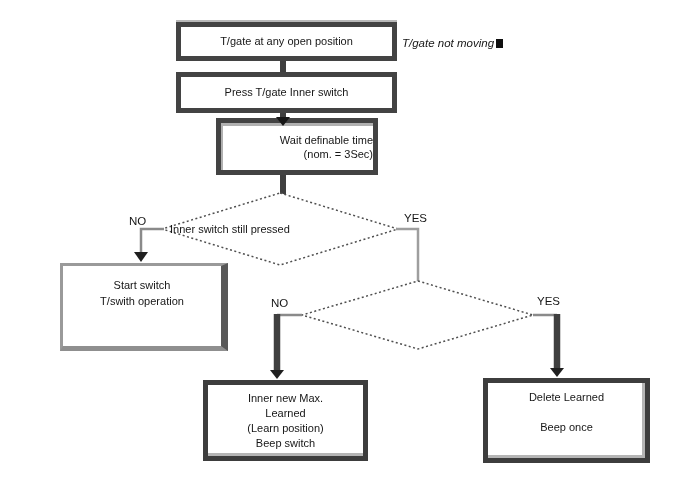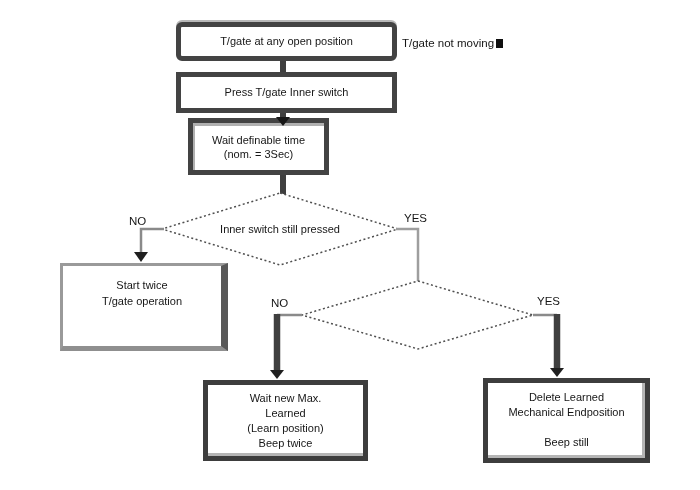--- a/index.html
+++ b/index.html
@@ -6,37 +6,37 @@
   #stage{position:relative;width:700px;height:490px;background:#ffffff;overflow:hidden;
          font-family:"Liberation Sans",sans-serif;color:#161616;}
   #wires{position:absolute;left:0;top:0;z-index:0;}
   .box{position:absolute;background:#fff;box-sizing:border-box;display:flex;flex-direction:column;
        align-items:center;justify-content:center;text-align:center;font-size:11px;color:#161616;z-index:1;}
   .thick{border:5px solid #434343;}
   .ln{line-height:15px;min-height:15px;white-space:nowrap;}
   .ln14{line-height:14px;min-height:14px;white-space:nowrap;}
   .ln16{line-height:16px;min-height:16px;white-space:nowrap;}
   .label{position:absolute;font-size:11.5px;white-space:nowrap;z-index:2;color:#161616;}
-  .dtext{position:absolute;width:220px;text-align:center;font-size:11px;z-index:2;white-space:nowrap;}
+  .dtext{position:absolute;width:220px;font-size:11px;z-index:2;white-space:nowrap;}
   .sq{display:inline-block;width:7px;height:9px;background:#0f0f0f;margin-left:2px;vertical-align:-1px;}
   .arrow-into-box{position:absolute;left:276px;top:117px;width:0;height:0;z-index:3;
        border-left:7px solid transparent;border-right:7px solid transparent;border-top:9px solid #161616;}
-  #box-start{left:176px;top:22px;width:221px;height:39px;box-shadow:0 -2px 0 #b8b8b8;border-radius:6px;}
+  #box-start{left:176px;top:22px;width:221px;height:39px;box-shadow:0 -2px 0 #b8b8b8;}
   #box-press{left:176px;top:72px;width:221px;height:41px;}
-  #box-wait{left:188px;top:118px;width:141px;height:57px;
-            box-shadow:inset 0 3px 0 #b0b0b0,inset 2px 0 0 #b0b0b0;}
+  #box-wait{left:216px;top:118px;width:162px;height:57px;
+            box-shadow:inset 0 3px 0 #b0b0b0,inset 2px 0 0 #b0b0b0;align-items:flex-end;}
   #box-normal{left:60px;top:263px;width:168px;height:88px;border:3px solid #9a9a9a;
             border-right:7px solid #585858;border-bottom:5px solid #8f8f8f;
             justify-content:flex-start;padding-top:11px;}
   #box-learn{left:203px;top:380px;width:165px;height:81px;border:5px solid #3d3d3d;
             box-shadow:inset 0 -3px 0 #b5b5b5;justify-content:flex-start;padding-top:6px;}
   #box-delete{left:483px;top:378px;width:167px;height:85px;border:5px solid #3d3d3d;
             box-shadow:inset 0 -3px 0 #b5b5b5,inset -3px 0 0 #b5b5b5;
             justify-content:flex-start;padding-top:7px;}
-  #note-start{left:402px;top:37px;}
+  #note-start{left:402px;top:37px;font-style:italic;}
   #d1-text{left:170px;top:223px;}
   #d2-text{left:308px;top:309px;}
   #no1{left:129px;top:215px;}
   #yes1{left:404px;top:212px;}
   #no2{left:271px;top:297px;}
   #yes2{left:537px;top:295px;}
 </style>
 </head>
 <body>
 
@@ -83,34 +83,33 @@
   <div id="box-wait" class="box thick">
     <div class="ln14">Wait definable time</div>
     <div class="ln14">(nom. = 3Sec)</div>
   </div>
 
   <div id="d1-text" class="dtext">Inner switch still pressed</div>
   <div id="no1" class="label">NO</div>
   <div id="yes1" class="label">YES</div>
 
   <div id="box-normal" class="box">
-    <div class="ln16">Start twice</div>
-    <div class="ln16">T/gate operation</div>
+    <div class="ln16">Start switch</div>
+    <div class="ln16">T/swith operation</div>
   </div>
 
   <div id="no2" class="label">NO</div>
   <div id="yes2" class="label">YES</div>
 
   <div id="box-learn" class="box">
-    <div class="ln">Wait new Max.</div>
+    <div class="ln">Inner new Max.</div>
     <div class="ln">Learned</div>
     <div class="ln">(Learn position)</div>
-    <div class="ln">Beep twice</div>
+    <div class="ln">Beep switch</div>
   </div>
 
   <div id="box-delete" class="box">
     <div class="ln">Delete Learned</div>
-    <div class="ln">Mechanical Endposition</div>
     <div class="ln"></div>
-    <div class="ln">Beep still</div>
+    <div class="ln">Beep once</div>
   </div>
 
 </div>
 
 </body></html>

